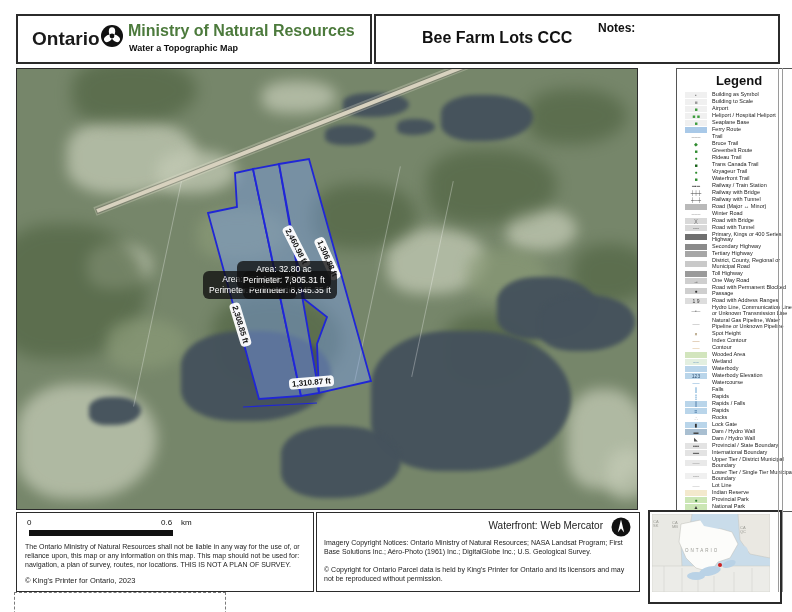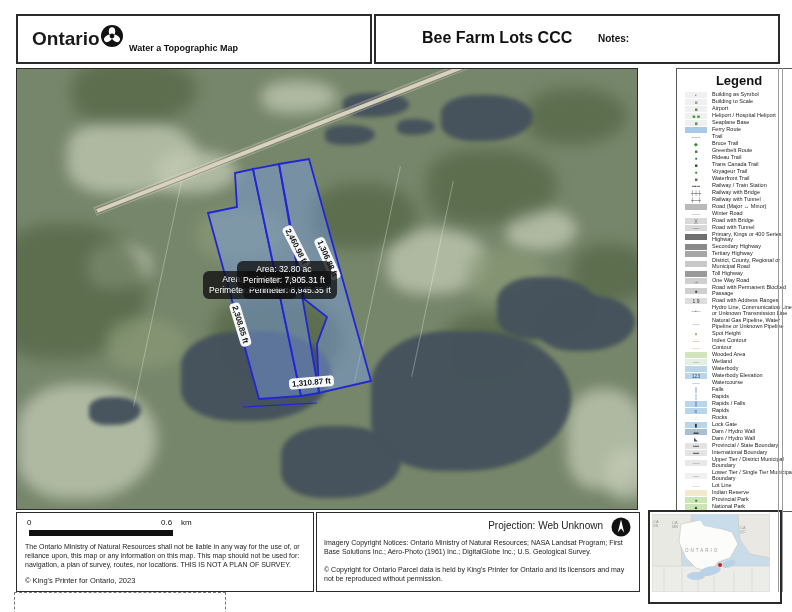--- a/index.html
+++ b/index.html
@@ -8,21 +8,21 @@
   .box{position:absolute;background:#fff;border:1px solid #2b2b2b;}
 
   
   .hdr-left{left:16px;top:14px;width:352px;height:46px;border-width:2px;}
   .logo-text{position:absolute;left:14px;top:12px;font-size:19px;font-weight:bold;color:#1a1a1a;}
   .trillium{position:absolute;left:82px;top:8px;}
   .ministry{position:absolute;left:110px;top:6px;font-size:16px;font-weight:bold;color:#4c7a3c;}
   .appname{position:absolute;left:111px;top:27px;font-size:9px;font-weight:bold;color:#111;}
   .hdr-right{left:374px;top:14px;width:402px;height:46px;border-width:2px;}
   .map-title{position:absolute;left:46px;top:13px;font-size:16px;font-weight:bold;}
-  .notes{position:absolute;left:222px;top:5px;font-size:10px;font-weight:bold;margin-top:12px;}
+  .notes{position:absolute;left:222px;top:5px;font-size:12px;font-weight:bold;}
 
   
   .map{left:16px;top:68px;width:620px;height:440px;background:#76866a;overflow:hidden;}
   .blob{position:absolute;}
   .road{position:absolute;left:80px;top:140px;width:398px;height:4px;background:#d8d2bf;
         transform:rotate(-21.5deg);transform-origin:left center;
         box-shadow:0 0 0 1px rgba(70,70,60,.35);z-index:2;}
   .road-glow{position:absolute;left:78px;top:138px;width:400px;height:9px;background:#e9e3cf;
         opacity:.3;transform:rotate(-21.5deg);transform-origin:left center;z-index:2;}
   .lotline{position:absolute;width:1px;background:#fff;opacity:.3;z-index:2;}
@@ -73,20 +73,21 @@
     <span class="logo-text">Ontario</span>
     <span class="trillium">
       <svg width="24" height="24" viewBox="0 0 24 24">
         <circle cx="12" cy="12" r="11" fill="#111"></circle>
         <ellipse cx="12" cy="7.5" rx="3.2" ry="4.2" fill="#fff"></ellipse>
         <ellipse cx="8" cy="14.5" rx="3.2" ry="4.2" fill="#fff" transform="rotate(55 8 14.5)"></ellipse>
         <ellipse cx="16" cy="14.5" rx="3.2" ry="4.2" fill="#fff" transform="rotate(-55 16 14.5)"></ellipse>
         <circle cx="12" cy="12" r="2.4" fill="#111"></circle>
       </svg>
     </span>
+    <span class="ministry">Ministry of Natural Resources</span>
     <span class="appname">Water a Topographic Map</span>
   </div>
   <div class="box hdr-right">
     <span class="map-title">Bee Farm Lots CCC</span>
     <span class="notes">Notes:</span>
   </div>
 
   <div class="box map" id="map">
     <div id="terrain">
         <div class="blob" style="left: 50px; top: 50px; width: 130px; height: 75px; background: rgb(195, 202, 181); opacity: 0.75; filter: blur(7px); border-radius: 45% 55% 60% 40%;"></div>
@@ -380,21 +381,21 @@
   <div class="box ftr-left">
     <span class="scale-num" style="left:10px;top:5px;">0</span>
     <span class="scale-num" style="left:144px;top:5px;text-align:center;">0.6</span>
     <span class="scale-num" style="left:164px;top:5px;">km</span>
     <div class="scale-bar"></div>
     <div class="disclaimer">The Ontario Ministry of Natural Resources shall not be liable in any way for the use of, or reliance upon, this map or any information on this map.  This map should not be used for: navigation, a plan of survey, routes, nor locations. THIS IS NOT A PLAN OF SURVEY.</div>
     <div class="kings">© King's Printer for Ontario,  2023</div>
   </div>
 
   <div class="box ftr-mid">
-    <span class="projection">Projection: Web Unknown</span>
+    <span class="projection">Waterfront: Web Mercator</span>
     <span class="north">
       <svg width="20" height="20" viewBox="0 0 20 20">
         <circle cx="10" cy="10" r="9.5" fill="#111"></circle>
         <path d="M10 2.5 L13.2 15.5 L10 11.5 L6.8 15.5 Z" fill="#fff"></path>
       </svg>
     </span>
     <div class="imagery">Imagery Copyright Notices: Ontario Ministry of Natural Resources; NASA Landsat Program; First Base Solutions Inc.; Aéro-Photo (1961) Inc.; DigitalGlobe Inc.; U.S. Geological Survey.</div>
     <div class="parcelcp">© Copyright for Ontario Parcel data is held by King's Printer for Ontario and its licensors and may not be reproduced without permission.</div>
   </div>
 

